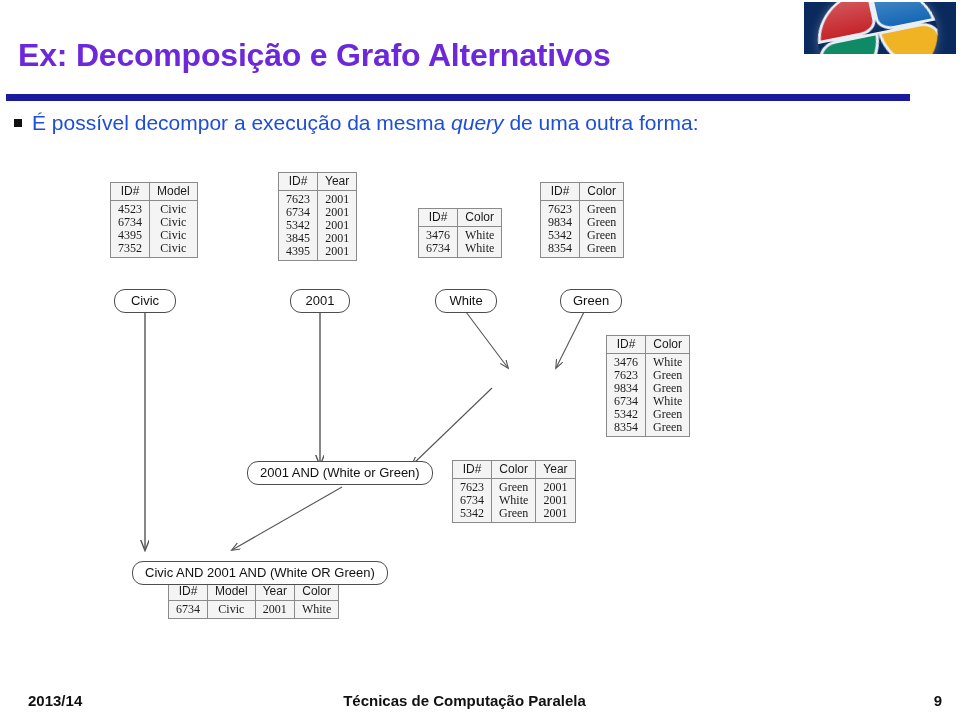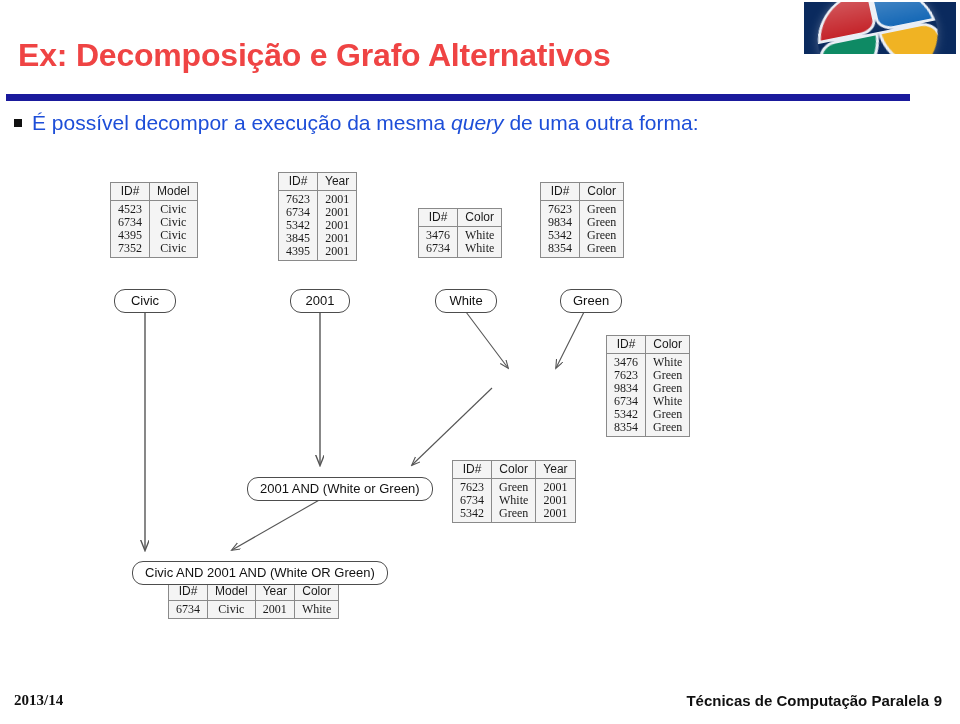--- a/index.html
+++ b/index.html
@@ -52,21 +52,21 @@
     left: 0; top: 0; right: 0; bottom: 50%;
     background: linear-gradient(180deg, rgba(255,255,255,.30), rgba(255,255,255,0));
     pointer-events: none;
   }
 
   #slide-title {
     position: absolute;
     left: 18px;
     top: 36px;
     width: 780px;
-    color: #ef4444;
+    color: #6d28d9;
     font-size: 32px;
     font-weight: bold;
     letter-spacing: -0.2px;
     line-height: 38px;
     white-space: nowrap;
   }
 
   #title-rule {
     position: absolute;
     left: 6px;
@@ -170,22 +170,22 @@
   #footer {
     position: absolute;
     left: 0;
     top: 692px;
     width: 960px;
     height: 28px;
     font-size: 15px;
     font-weight: bold;
     color: #111111;
   }
-  #footer .f-left   { position: absolute; left: 14px;  top: 0; font-family: Liberation Serif, serif; }
-  #footer .f-center { position: absolute; left: 0; top: 0; width: 929px; text-align: right; }
+  #footer .f-left   { position: absolute; left: 28px;  top: 0; }
+  #footer .f-center { position: absolute; left: 0; top: 0; width: 929px; text-align: center; }
   #footer .f-right  { position: absolute; right: 18px; top: 0; }
 </style>
 </head>
 <body>
 
 <div id="slide-logo">
   <div class="logo-inner">
     <div class="q tl"></div>
     <div class="q tr"></div>
     <div class="q bl"></div>
@@ -402,21 +402,21 @@
           <td>2001</td>
           <td>White</td>
         </tr>
       </tbody>
     </table>
 
   <div class="node" style="left:114px; top:129px; width:62px;">Civic</div>
   <div class="node" style="left:290px; top:129px; width:60px;">2001</div>
   <div class="node" style="left:435px; top:129px; width:62px;">White</div>
   <div class="node" style="left:560px; top:129px; width:62px;">Green</div>
-  <div class="node" style="left:247px; top:301px;margin-top:16px;">2001 AND (White or Green)</div>
+  <div class="node" style="left:247px; top:301px;">2001 AND (White or Green)</div>
   <div class="node" style="left:132px; top:386px;margin-top:15px;">Civic AND 2001 AND (White OR Green)</div>
 </div>
 
 <div id="footer">
   <span class="f-left">2013/14</span>
   <span class="f-center">Técnicas de Computação Paralela</span>
   <span class="f-right">9</span>
 </div>
 
 </body></html>

